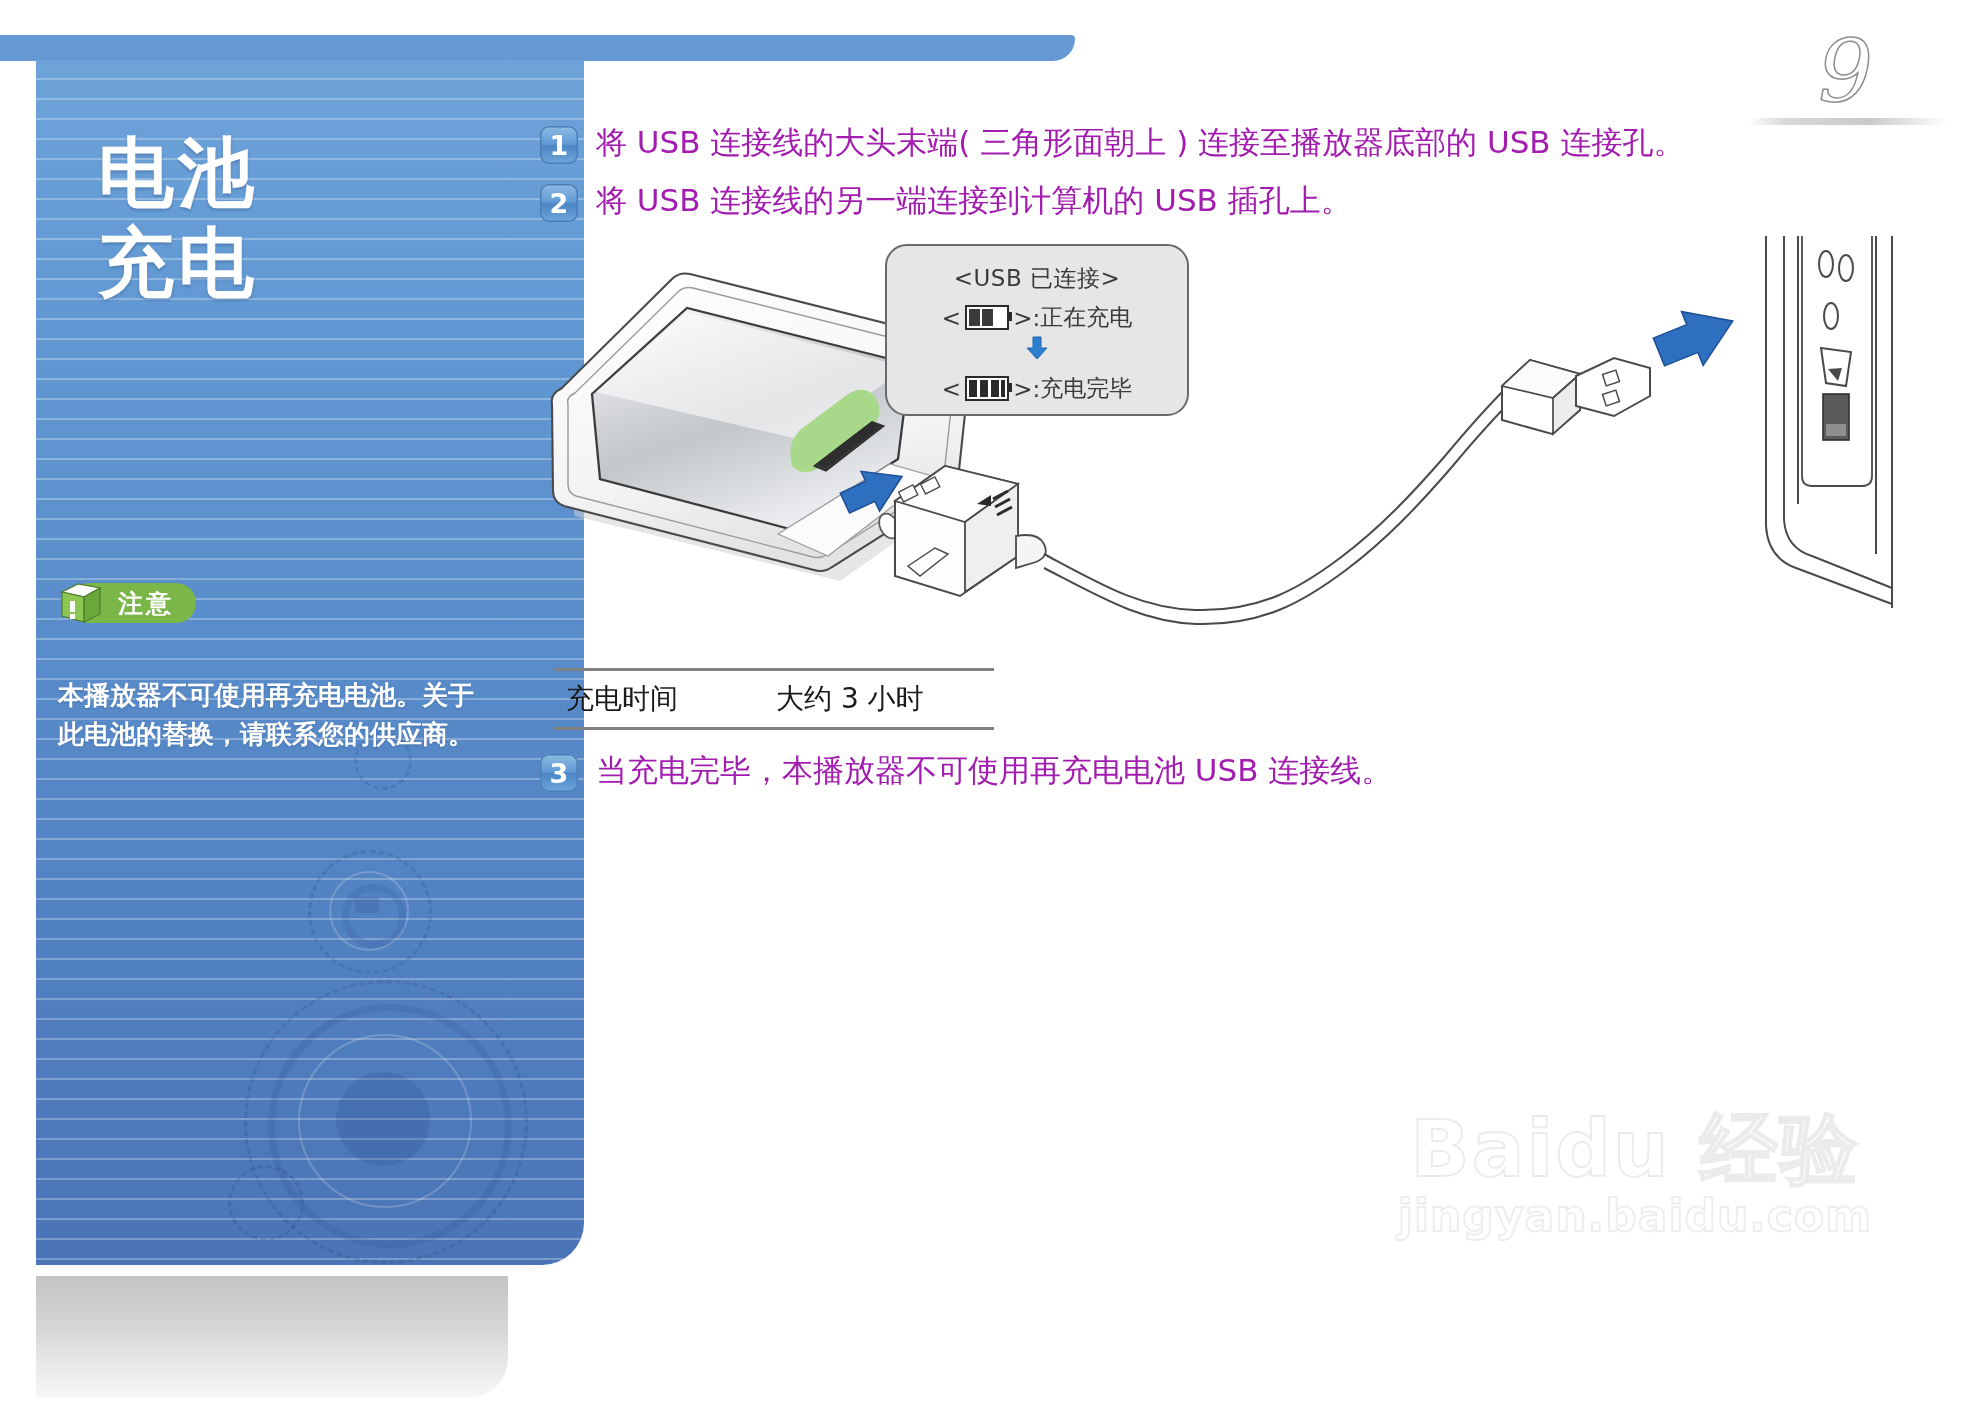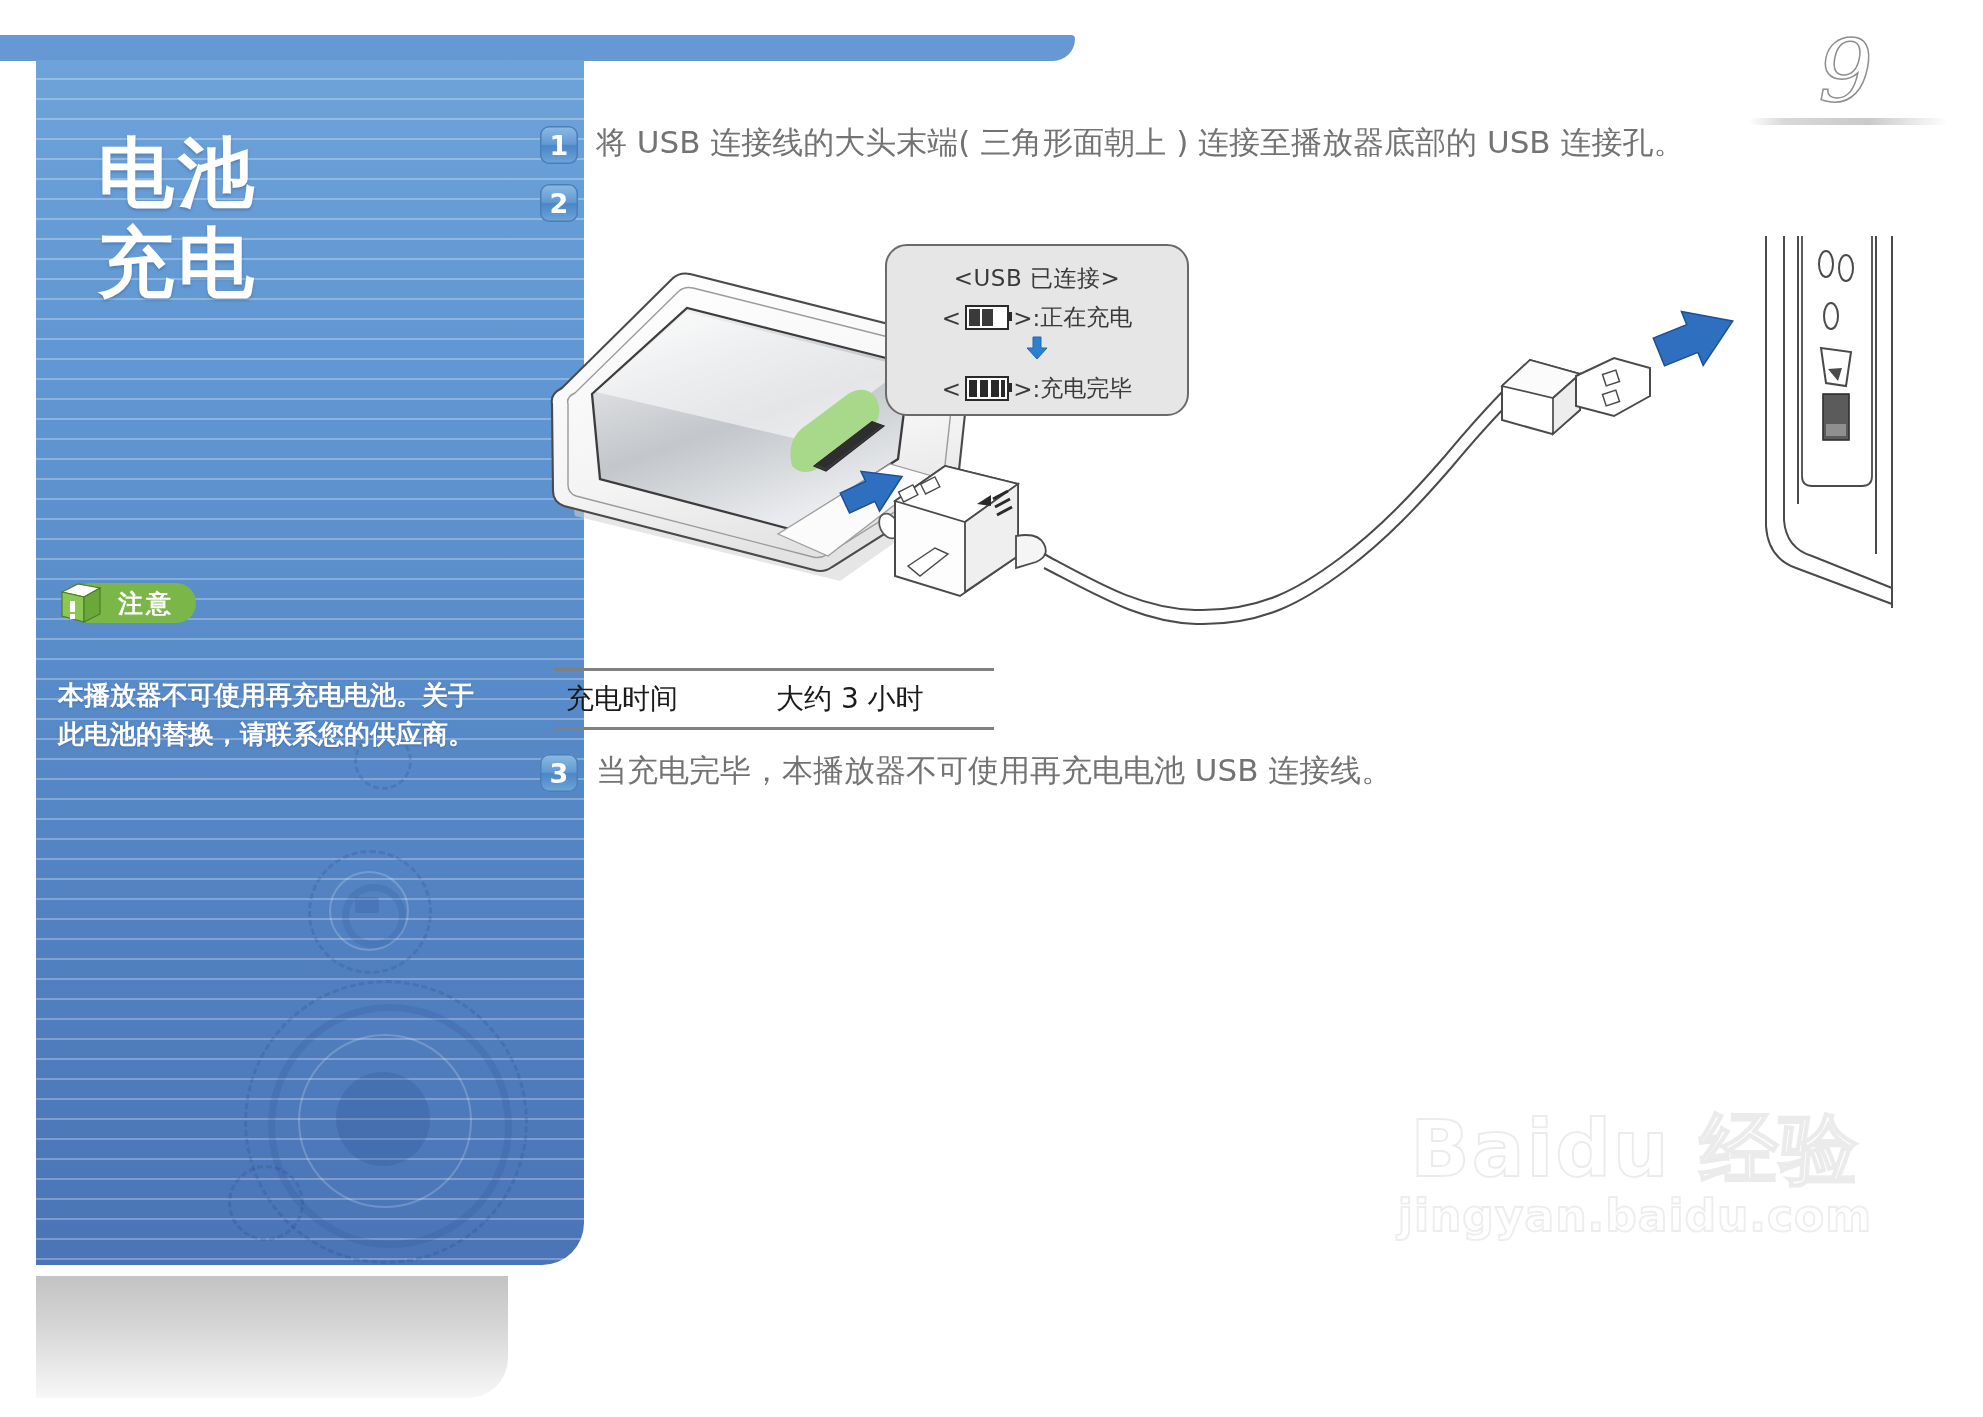--- a/index.html
+++ b/index.html
@@ -189,21 +189,21 @@
     font-size: 27px;
     font-weight: bold;
     display: flex;
     align-items: center;
     justify-content: center;
     line-height: 1;
   }
   .step-text {
     font-size: 31px;
     line-height: 1.42;
-    color: #737373;
+    color: #a21caf;
     font-weight: 500;
     max-width: 1175px;
   }
 
   
   .illus {
     position: relative;
     width: 1395px;
     height: 430px;
     margin-top: 4px;
@@ -367,20 +367,21 @@
 
 <div class="main">
 
   <div class="step">
     <div class="step-badge">1</div>
     <div class="step-text">将 USB 连接线的大头末端( 三角形面朝上 ) 连接至播放器底部的 USB 连接孔。</div>
   </div>
 
   <div class="step">
     <div class="step-badge">2</div>
+    <div class="step-text">将 USB 连接线的另一端连接到计算机的 USB 插孔上。</div>
   </div>
 
   <div class="illus">
 
     
     <svg width="1395" height="430" viewBox="0 0 1395 430">
       <defs>
         <linearGradient id="screenGrad" x1="0" y1="0" x2="0.5" y2="1">
           <stop offset="0%" stop-color="#ffffff"></stop>
           <stop offset="35%" stop-color="#d8dadd"></stop>

